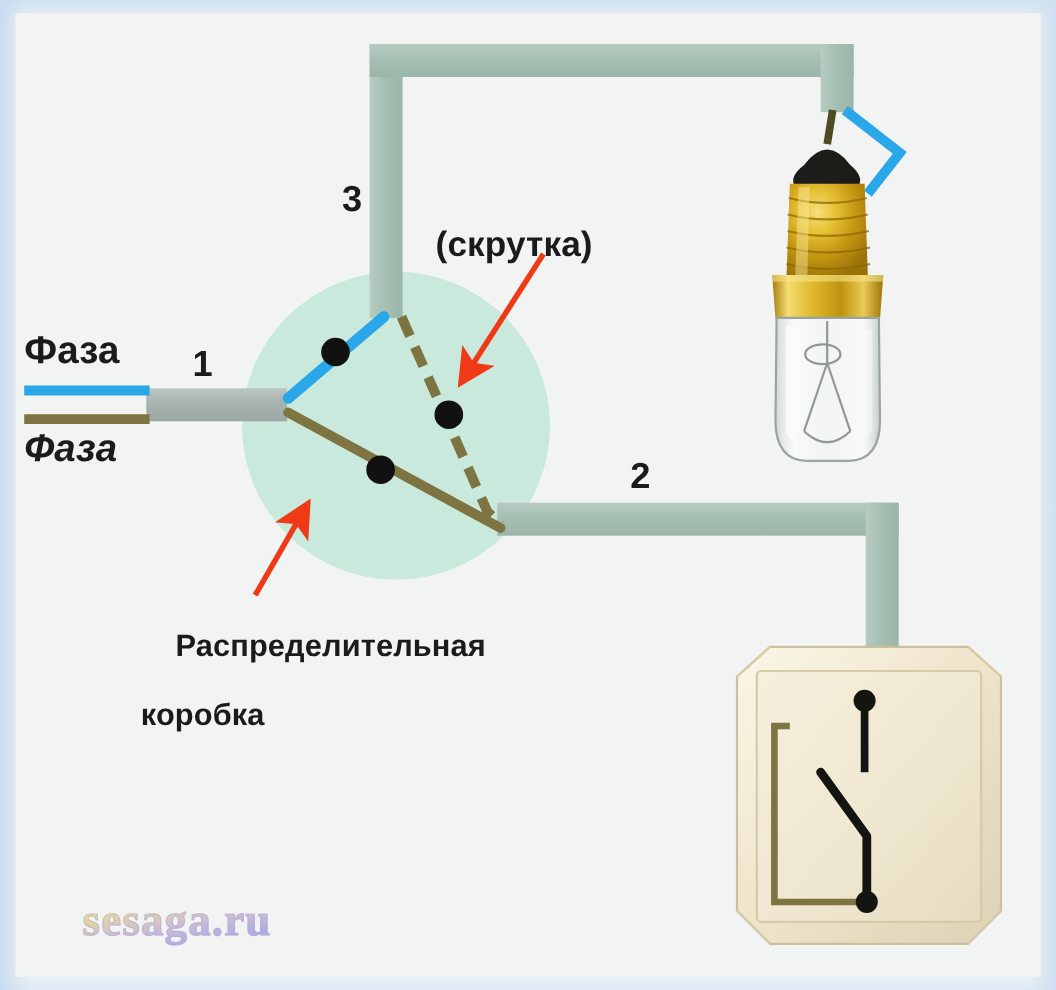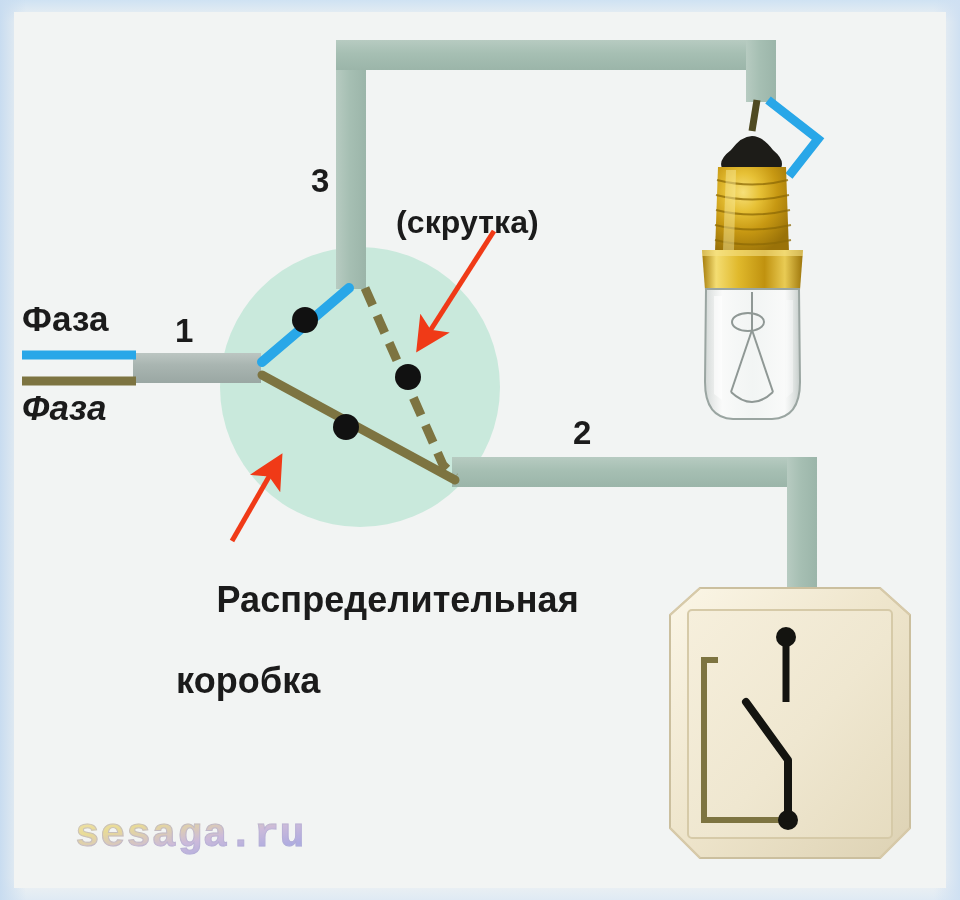--- a/index.html
+++ b/index.html
@@ -43,28 +43,28 @@
     white-space: pre;
     letter-spacing: 0.1px;
   }
   #label-nol   { left: 22px;  top: 299px; font-size: 35px; }
   #label-faza  { left: 22px;  top: 388px; font-size: 35px; font-style: italic; }
   #label-num1  { left: 175px; top: 313px; font-size: 33px; }
   #label-num2  { left: 573px; top: 415px; font-size: 33px; }
   #label-num3  { left: 311px; top: 163px; font-size: 33px; }
   #label-conn  { left: 396px; top: 133px; font-size: 32px; text-align: center; }
   #label-conn .l2 { display: block; text-align: right; }
-  #label-box   { left: 128px; top: 540px; font-size: 36px; margin-left: 48px; }
+  #label-box   { left: 128px; top: 540px; font-size: 28px; }
   #label-box .l2 { display: block; }
 
   #watermark {
     position: absolute;
     left: 75px;
     top: 812px;
-    font-family: Liberation Mono, monospace;
+    font-family: Liberation Serif, serif;
     font-size: 41px;
     font-weight: 700;
     letter-spacing: 1px;
     background-image: linear-gradient(170deg, #f2e6a8 0%, #e8d98f 28%, #c9b6d8 58%, #a9a6e0 82%, #b9c4ea 100%);
     -webkit-background-clip: text;
     background-clip: text;
     color: transparent;
     -webkit-text-stroke: 1px rgba(170,165,205,0.55);
     opacity: 0.92;
   }

